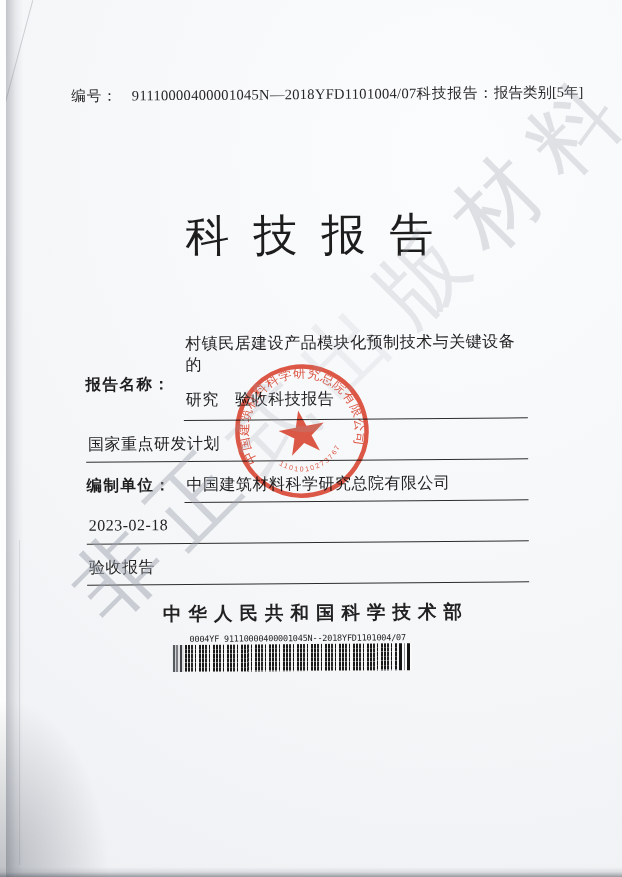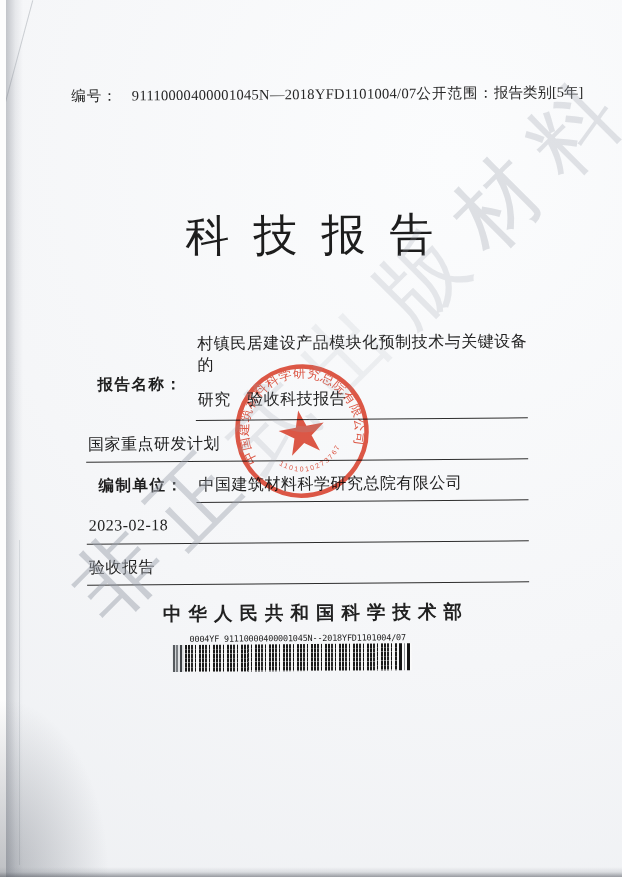--- a/index.html
+++ b/index.html
@@ -35,21 +35,21 @@
     font-family:"Liberation Serif",serif;font-size:14.5px;color:#262626;z-index:2;white-space:nowrap;}
   .header .lbl{letter-spacing:1px;text-align:right;}
   .header .num{margin-left:14px;letter-spacing:.3px;}
   
   .title{position:absolute;top:206px;left:0;right:0;text-align:center;z-index:2;
     font-size:44px;font-weight:500;letter-spacing:24px;text-indent:24px;color:#1d1d1d;}
   
   .fields{position:absolute;top:333px;left:86px;width:442px;z-index:2;font-size:16px;}
   .frow{display:flex;align-items:flex-end;}
   .frow + .frow{margin-top:13px;}
-  .flabel{flex:none;width:98px;font-weight:bold;font-size:15.5px;letter-spacing:1.5px;color:#1e1e1e;padding-bottom:7px;margin-left:12px;}
+  .flabel{flex:none;width:98px;font-weight:bold;font-size:15.5px;letter-spacing:1.5px;color:#1e1e1e;padding-bottom:7px;}
   .fvalue{flex:1;border-bottom:1.5px solid #2d2d2d;font-family:"Liberation Serif",serif;
     color:#222;padding:0 0 6px 2px;min-height:21px;letter-spacing:.5px;}
   .frow.multi .flabel{padding-bottom:26px;}
   .frow.multi .fvalue{padding-bottom:9px;}
   .frow.multi .line1{display:block;margin-bottom:14px;}
   
   .stamp{position:absolute;left:231px;top:360px;width:142px;height:142px;z-index:3;
     transform:rotate(-10deg);opacity:.88;mix-blend-mode:multiply;}
   
   .ministry{position:absolute;top:600px;left:0;right:0;text-align:center;z-index:2;
@@ -83,21 +83,21 @@
     <span>料</span>
   </div>
 
   <div class="content">
 
     <div class="header">
       <div>
         <span class="lbl">编号：</span><span class="num">91110000400001045N—2018YFD1101004/07</span>
       </div>
       <div>
-        <span class="lbl">公开范围：</span><span>报告类别[5年]</span>
+        <span class="lbl">科技报告：</span><span>报告类别[5年]</span>
       </div>
     </div>
 
     <div class="title">科技报告</div>
 
     <div class="fields">
       <div class="frow multi">
         <div class="flabel">报告名称：</div>
         <div class="fvalue">
           <span class="line1">村镇民居建设产品模块化预制技术与关键设备的</span>

